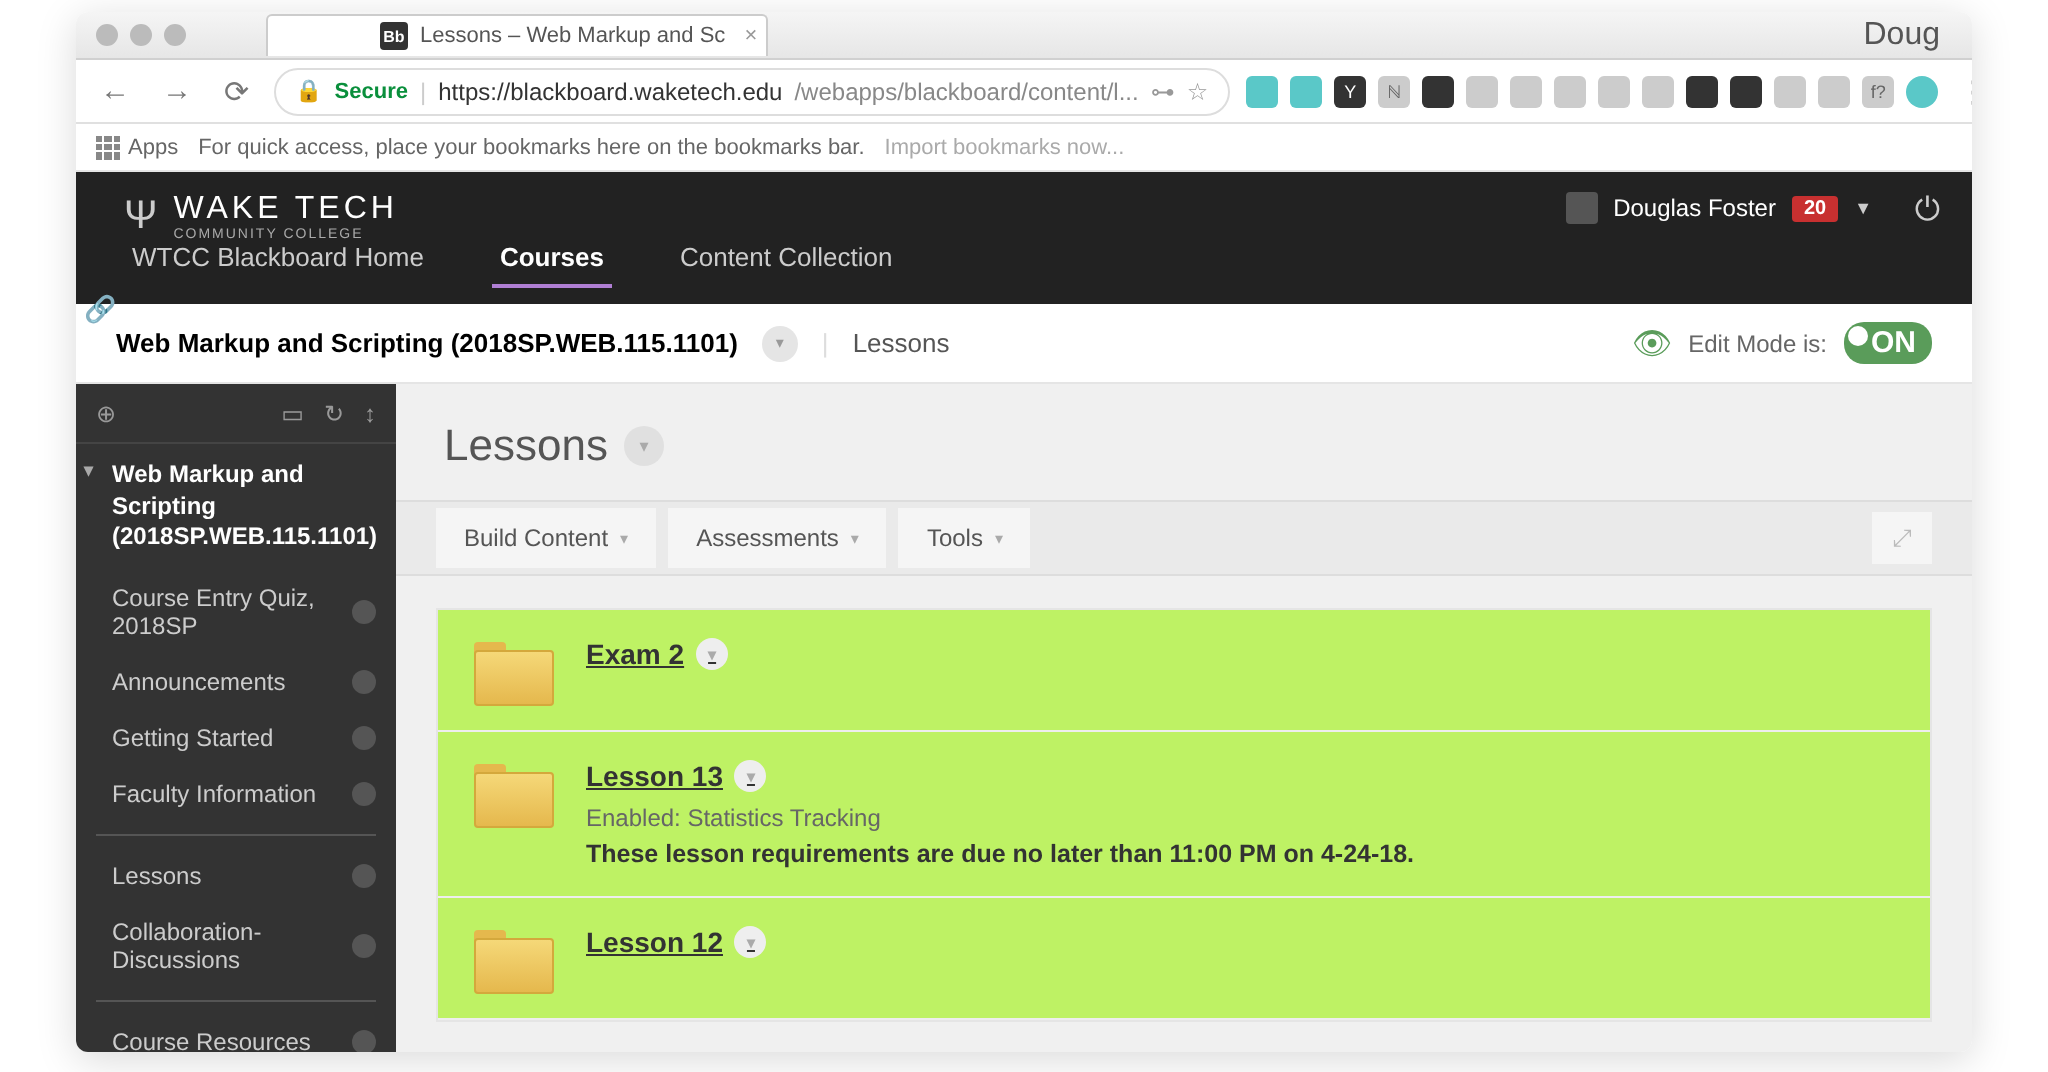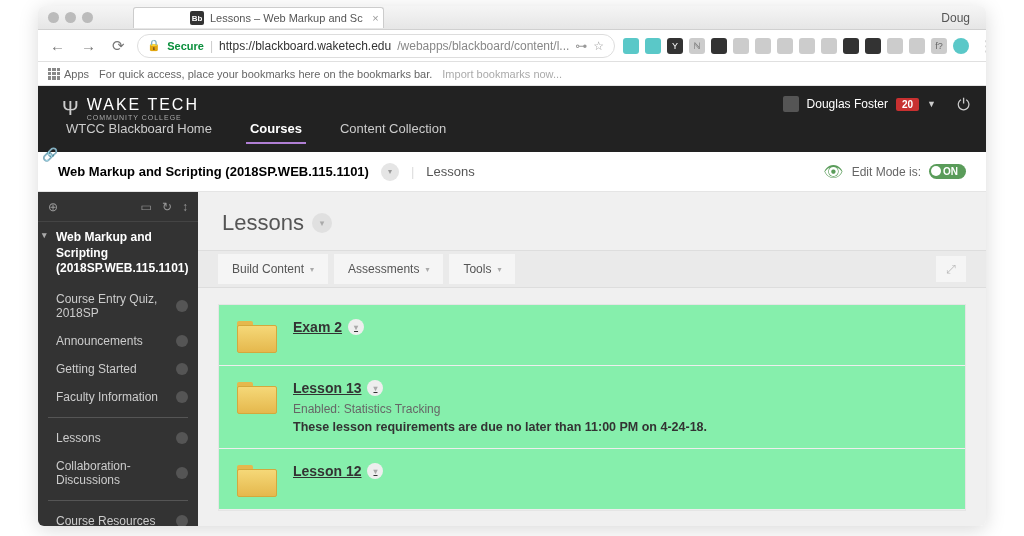--- a/index.html
+++ b/index.html
@@ -4,21 +4,21 @@
 <style>
 * { box-sizing: border-box; margin: 0; padding: 0; }
 body { font-family: -apple-system, Helvetica, Arial, sans-serif; font-size: 13px; background: #fff; width: 1024px; height: 536px; overflow: hidden; position: relative; }
 .shadow { box-shadow: 0 4px 20px rgba(0,0,0,.15); margin: 6px 38px; border-radius: 6px; overflow: hidden; height: 520px; background: #fff; }
 .titlebar { height: 24px; background: linear-gradient(#f5f5f5,#e6e6e6); display: flex; align-items: center; padding: 0 10px; border-bottom: 1px solid #d0d0d0; }
 .traffic { display: flex; gap: 6px; }
 .dot { width: 11px; height: 11px; border-radius: 50%; background: #bbb; }
 .tab { background: #fff; border: 1px solid #ccc; border-bottom: none; padding: 3px 20px 3px 8px; margin-left: 40px; font-size: 11px; color: #555; border-radius: 3px 3px 0 0; position: relative; display: flex; align-items: center; gap: 6px; }
 .tab .favicon { width: 14px; height: 14px; background: #333; border-radius: 2px; display: flex; align-items: center; justify-content: center; color: #fff; font-size: 8px; font-weight: bold; margin-left: 48px; }
 .tab-close { position: absolute; right: 4px; color: #999; font-size: 11px; }
-.profile { margin-left: auto; color: #555; font-size: 12px; padding-right: 6px; }
+.profile { margin-left: auto; color: #555; font-size: 16px; padding-right: 6px; }
 .urlbar { height: 32px; display: flex; align-items: center; padding: 0 8px; gap: 8px; border-bottom: 1px solid #e0e0e0; }
 .navbtn { color: #777; font-size: 15px; padding: 0 4px; cursor: pointer; }
 .addr { flex: 1; display: flex; align-items: center; border: 1px solid #ddd; border-radius: 14px; height: 24px; padding: 0 10px; font-size: 12px; color: #888; gap: 6px; }
 .secure { color: #0a8f3c; font-size: 11px; display: flex; align-items: center; gap: 4px; font-weight: bold; }
 .lock { color: #0a8f3c; font-size: 11px; }
 .url-dark { color: #333; }
 .addr-tail { margin-left: auto; display: flex; gap: 6px; align-items: center; color: #999; }
 .exticons { display: flex; gap: 6px; align-items: center; }
 .ext { width: 16px; height: 16px; background: #ccc; border-radius: 3px; font-size: 9px; display: flex; align-items: center; justify-content: center; color: #666; }
 .ext.teal { background: #5ac8c8; }
@@ -43,40 +43,40 @@
 .topnav a { color: #ccc; font-size: 13px; text-decoration: none; padding: 6px 4px; }
 .topnav a.active { color: #fff; font-weight: bold; border-bottom: 2px solid #b07fd4; }
 .linkicon { position: absolute; left: 4px; bottom: -10px; color: #888; }
 .crumbs { height: 40px; display: flex; align-items: center; padding: 0 20px; border-bottom: 1px solid #e5e5e5; gap: 12px; }
 .crumb-title { font-weight: bold; font-size: 13px; }
 .crumb-drop { width: 18px; height: 18px; background: #e5e5e5; border-radius: 50%; display: flex; align-items: center; justify-content: center; font-size: 8px; color: #999; }
 .crumb-sep { color: #ddd; }
 .crumb-sub { color: #555; }
 .editmode { margin-left: auto; display: flex; align-items: center; gap: 8px; font-size: 12px; color: #666; }
 .eye { color: #5a9c5a; font-size: 16px; }
-.toggle { background: #5a9c5a; color: #fff; border-radius: 10px; padding: 2px 8px 2px 14px; font-size: 10px; font-weight: bold; position: relative; }
+.toggle { background: #5a9c5a; color: #fff; border-radius: 10px; padding: 2px 8px 2px 14px; font-size: 15px; font-weight: bold; position: relative; }
 .toggle::before { content: ''; position: absolute; left: 2px; top: 2px; width: 10px; height: 10px; background: #fff; border-radius: 50%; }
 .main { display: flex; height: 360px; }
 .sidebar { width: 160px; background: #333; color: #ccc; font-size: 12px; overflow-y: auto; }
 .sidetools { height: 30px; display: flex; align-items: center; justify-content: space-between; padding: 0 10px; color: #999; border-bottom: 1px solid #444; }
 .sidetools-r { display: flex; gap: 10px; }
 .sideicon { font-size: 12px; cursor: pointer; }
 .course-head { padding: 8px 10px 8px 18px; font-weight: bold; color: #fff; font-size: 12px; line-height: 1.3; position: relative; }
 .course-head::before { content: '▾'; position: absolute; left: 4px; top: 8px; font-size: 9px; color: #aaa; }
 .sideitem { padding: 7px 10px 7px 18px; display: flex; justify-content: space-between; align-items: center; cursor: pointer; }
 .sideitem .bullet { width: 12px; height: 12px; background: #555; border-radius: 50%; flex-shrink: 0; margin-left: 4px; }
 .sidediv { border-top: 1px solid #555; margin: 6px 10px; }
 .content { flex: 1; background: #f0f0f0; padding: 0; overflow-y: auto; }
 .page-title { font-size: 22px; color: #555; padding: 18px 24px 14px; display: flex; align-items: center; gap: 8px; background: #f0f0f0; }
 .title-drop { width: 20px; height: 20px; background: #e0e0e0; border-radius: 50%; display: inline-flex; align-items: center; justify-content: center; font-size: 9px; color: #aaa; }
 .action-bar { background: #eaeaea; display: flex; align-items: center; padding: 0 20px; height: 38px; gap: 6px; border-top: 1px solid #ddd; border-bottom: 1px solid #ddd; }
 .action-btn { background: #f5f5f5; border: none; padding: 8px 14px; font-size: 12px; color: #555; cursor: pointer; display: flex; align-items: center; gap: 6px; }
 .action-btn .dd { font-size: 8px; color: #aaa; }
 .action-tail { margin-left: auto; width: 30px; height: 26px; background: #f5f5f5; display: flex; align-items: center; justify-content: center; color: #bbb; font-size: 12px; }
-.items { background: #86efac; margin: 16px 20px; border: 1px solid #e5e5e5; }
+.items { background: #bef264; margin: 16px 20px; border: 1px solid #e5e5e5; }
 .item { display: flex; padding: 14px 18px; border-bottom: 1px solid #eee; gap: 18px; align-items: flex-start; }
 .folder { width: 38px; height: 30px; position: relative; flex-shrink: 0; margin-top: 2px; }
 .folder::before { content: ''; position: absolute; top: 0; left: 0; width: 16px; height: 6px; background: #e5b84d; border-radius: 2px 2px 0 0; }
 .folder::after { content: ''; position: absolute; top: 4px; left: 0; width: 38px; height: 26px; background: linear-gradient(#f5d878,#e5b84d); border-radius: 2px; border: 1px solid #d4a83c; }
 .item-body { flex: 1; }
 .item-title { font-weight: bold; text-decoration: underline; color: #333; font-size: 14px; display: inline-flex; align-items: center; gap: 6px; }
 .item-drop { width: 16px; height: 16px; background: #eee; border-radius: 50%; display: inline-flex; align-items: center; justify-content: center; font-size: 8px; color: #aaa; }
 .item-meta { font-size: 12px; color: #666; margin-top: 6px; }
 .item-desc { font-size: 12.5px; color: #333; font-weight: bold; margin-top: 4px; }
 </style>

